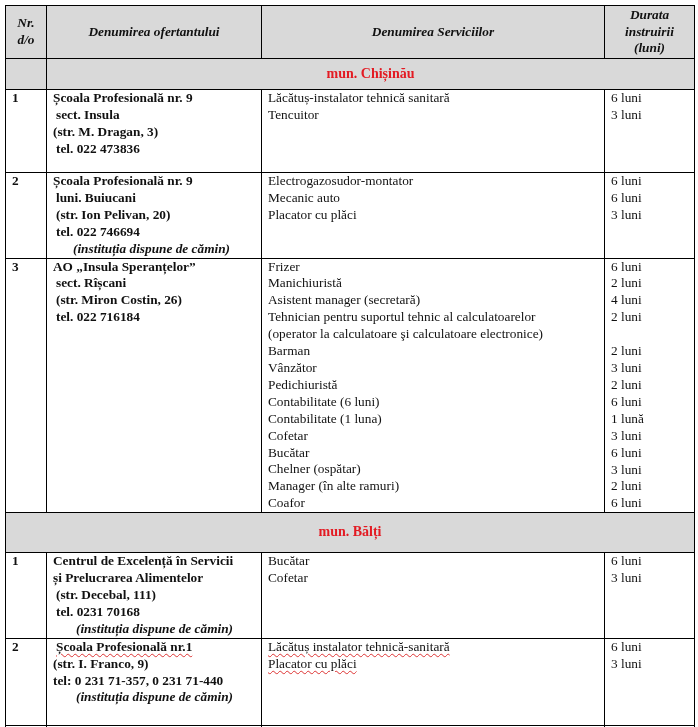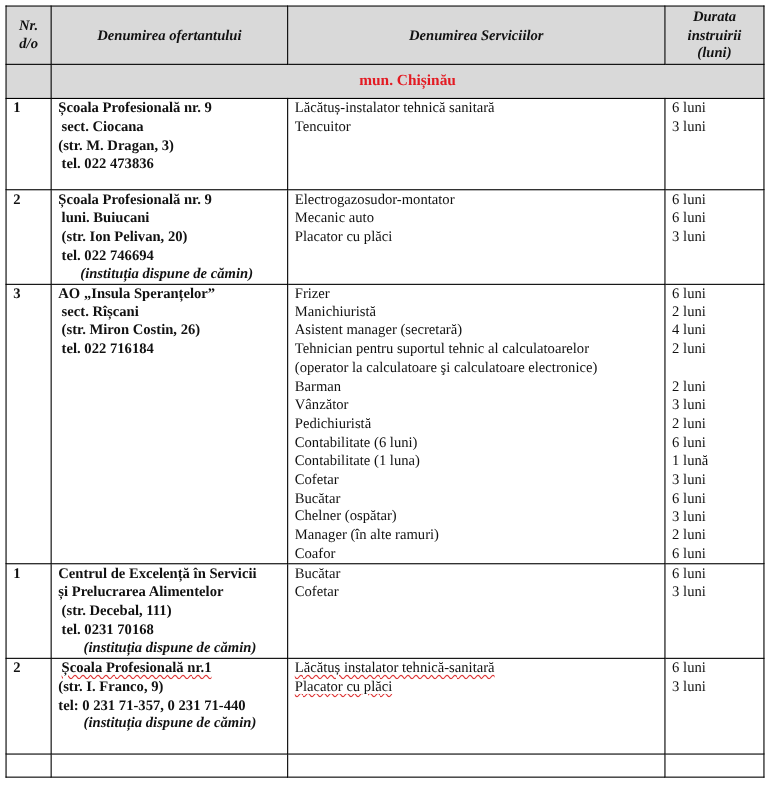--- a/index.html
+++ b/index.html
@@ -50,21 +50,21 @@
 
   <tr class="region region-chisinau">
     <td></td>
     <td colspan="3">mun. Chișinău</td>
   </tr>
 
   <tr class="r1">
     <td class="nr">1</td>
     <td class="name">
       <span class="line">Școala Profesională nr. 9</span>
-      <span class="line ind">sect. Ciocana</span>
+      <span class="line ind">sect. Insula</span>
       <span class="line">(str. M. Dragan, 3)</span>
       <span class="line ind">tel. 022 473836</span>
     </td>
     <td class="svc">
       <span class="line">Lăcătuș-instalator tehnică sanitară</span>
       <span class="line">Tencuitor</span>
     </td>
     <td class="dur">
       <span class="line">6 luni</span>
       <span class="line">3 luni</span>
@@ -129,20 +129,23 @@
       <span class="line">6 luni</span>
       <span class="line">1 lună</span>
       <span class="line">3 luni</span>
       <span class="line">6 luni</span>
       <span class="line">3 luni</span>
       <span class="line">2 luni</span>
       <span class="line">6 luni</span>
     </td>
   </tr>
 
+  <tr class="region region-balti">
+    <td colspan="4">mun. Bălți</td>
+  </tr>
 
   <tr class="b1">
     <td class="nr">1</td>
     <td class="name">
       <span class="line">Centrul de Excelență în Servicii</span>
       <span class="line">și Prelucrarea Alimentelor</span>
       <span class="line ind">(str. Decebal, 111)</span>
       <span class="line ind">tel. 0231 70168</span>
       <span class="line ind ital">(instituția dispune de cămin)</span>
     </td>

